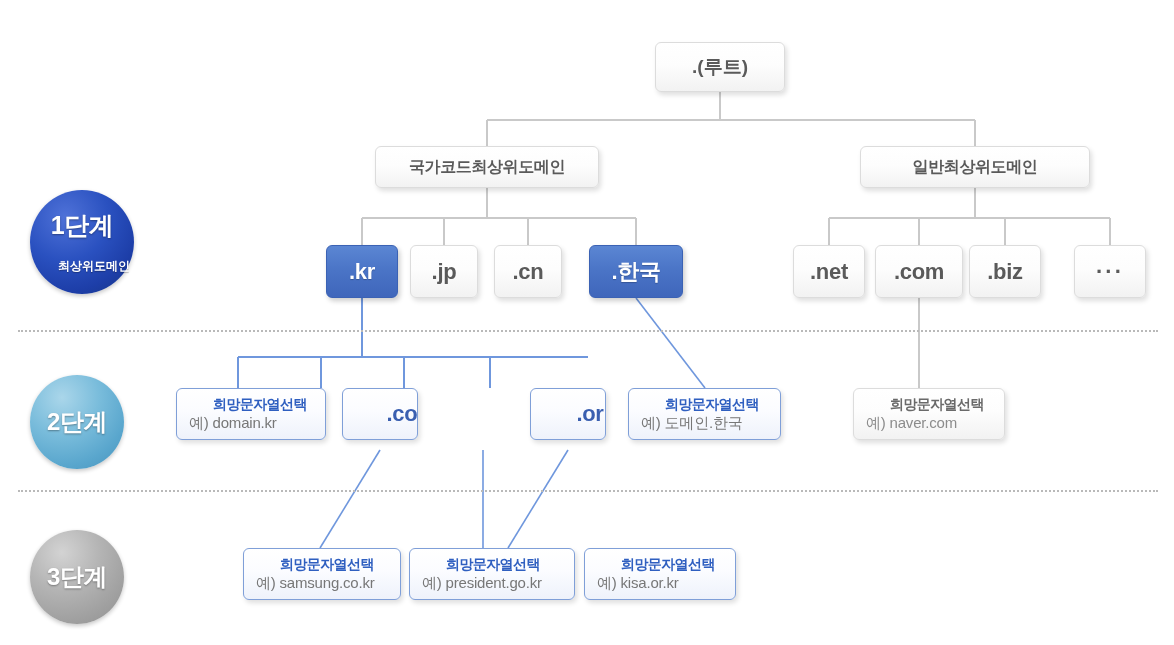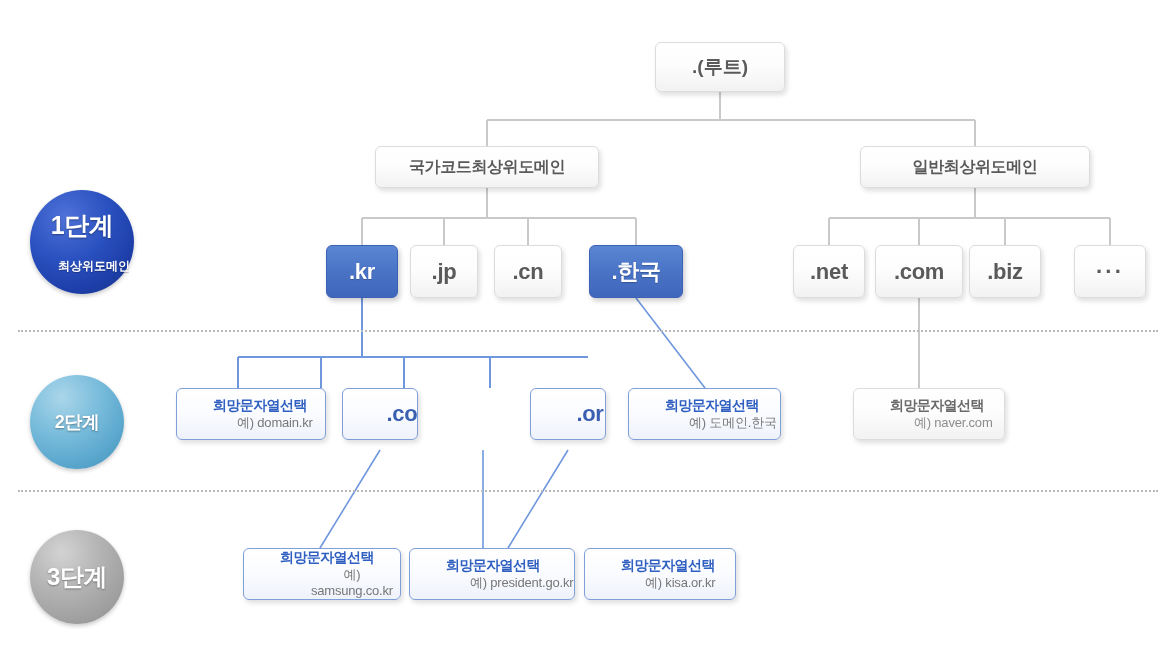--- a/index.html
+++ b/index.html
@@ -53,21 +53,21 @@
   #stage-1 {
     left: 30px; top: 190px; width: 104px; height: 104px;
     background: radial-gradient(circle at 34% 26%, #4f72d8 0%, #2a51c0 42%, #1d3ea8 72%, #16357f 100%);
   }
   #stage-1 .stage-title { font-size: 25px; margin-bottom: 6px; }
   #stage-1 .stage-sub { font-size: 12px; margin-left: 24px; }
   #stage-2 {
     left: 30px; top: 375px; width: 94px; height: 94px;
     background: radial-gradient(circle at 34% 24%, #aad6ea 0%, #79bcdb 40%, #59a6cd 72%, #4892bb 100%);
   }
-  #stage-2 .stage-title { font-size: 18px; }
+  #stage-2 .stage-title { font-size: 24px; }
   #stage-3 {
     left: 30px; top: 530px; width: 94px; height: 94px;
     background: radial-gradient(circle at 34% 24%, #d3d3d3 0%, #b4b4b4 40%, #a0a0a0 72%, #8f8f8f 100%);
   }
   #stage-3 .stage-title { font-size: 24px; }
 
   
   .separator {
     position: absolute;
     left: 18px;
@@ -114,21 +114,21 @@
   .tld-label { font-size: 22px; font-weight: bold; letter-spacing: -0.3px; }
   .cat-label { font-size: 16px; font-weight: bold; letter-spacing: -0.4px; }
   .root-label { font-size: 19px; font-weight: bold; }
   .dots-label { font-size: 22px; font-weight: bold; letter-spacing: 2px; }
 
   .leaf { align-items: flex-start; justify-content: center; padding-left: 12px; }
   .leaf .leaf-title {
     font-size: 14px; font-weight: bold; letter-spacing: -0.6px; line-height: 1.15; margin-left: 24px;
   }
   .leaf .leaf-ex {
-    font-size: 13px; line-height: 1.2; margin-top: 2px; letter-spacing: -0.2px; margin-left: 48px;
+    font-size: 15px; line-height: 1.2; margin-top: 2px; letter-spacing: -0.2px;
   }
   .node-blue-outline .leaf-title { color: #2f5fc0; }
   .node-blue-outline .leaf-ex { color: #777777; }
   .node-gray .leaf-title { color: #6a6a6a; }
   .node-gray .leaf-ex { color: #8c8c8c; }
 </style>
 </head>
 <body>
 
 <div id="diagram">

